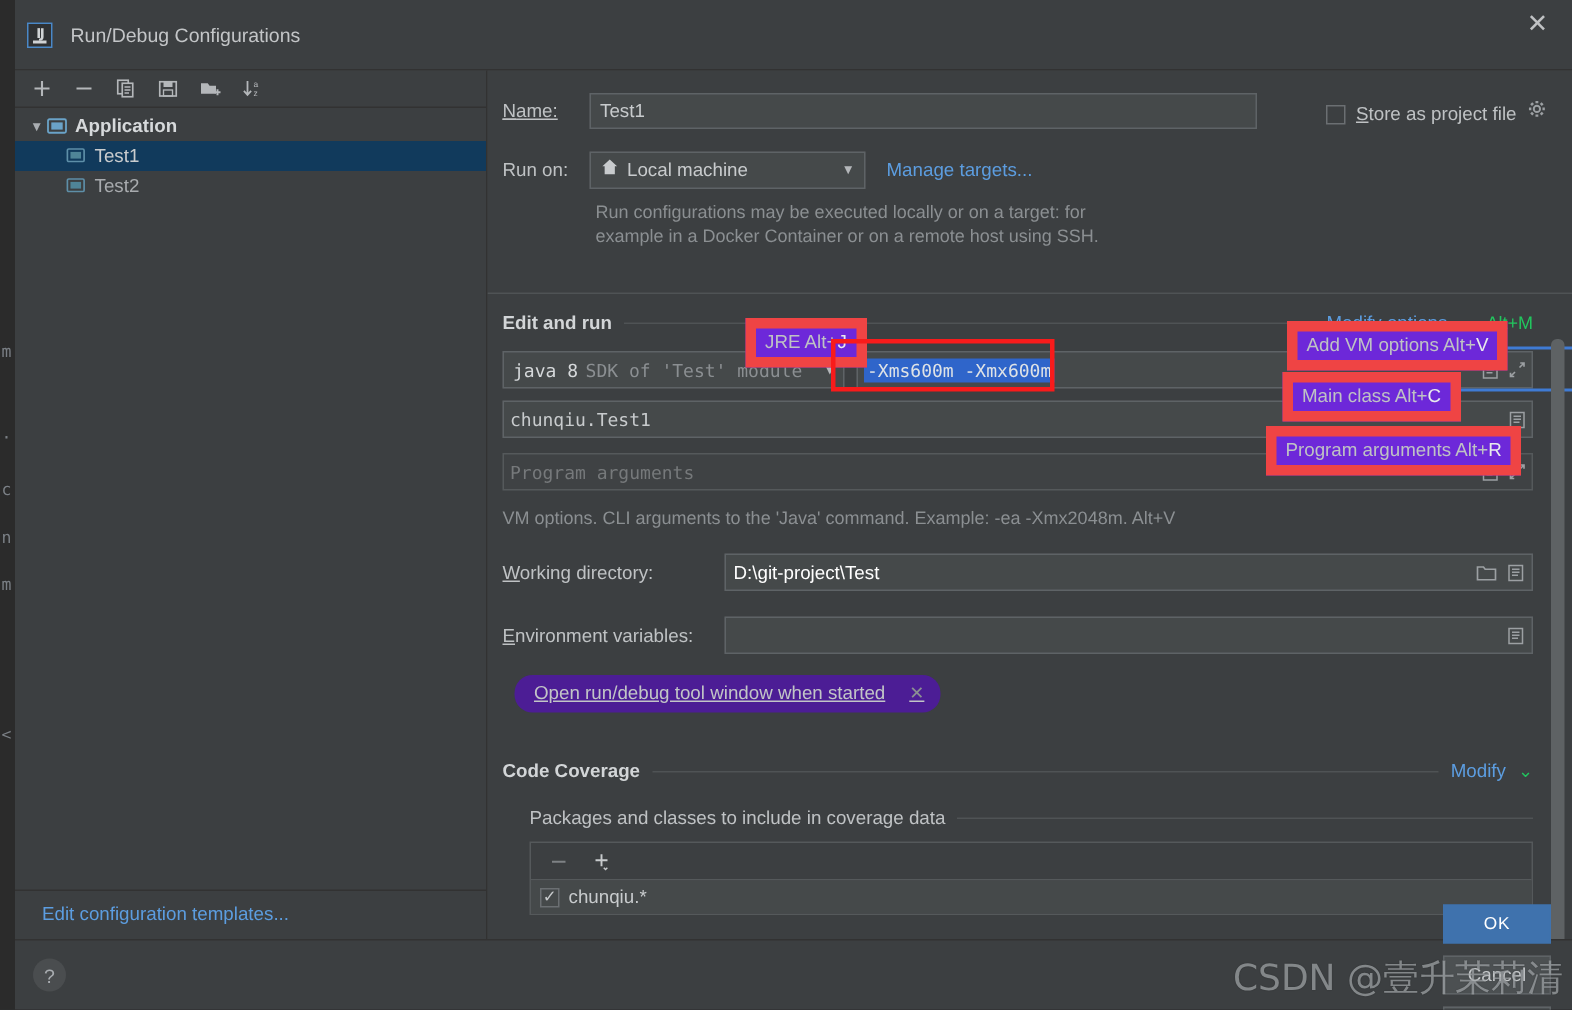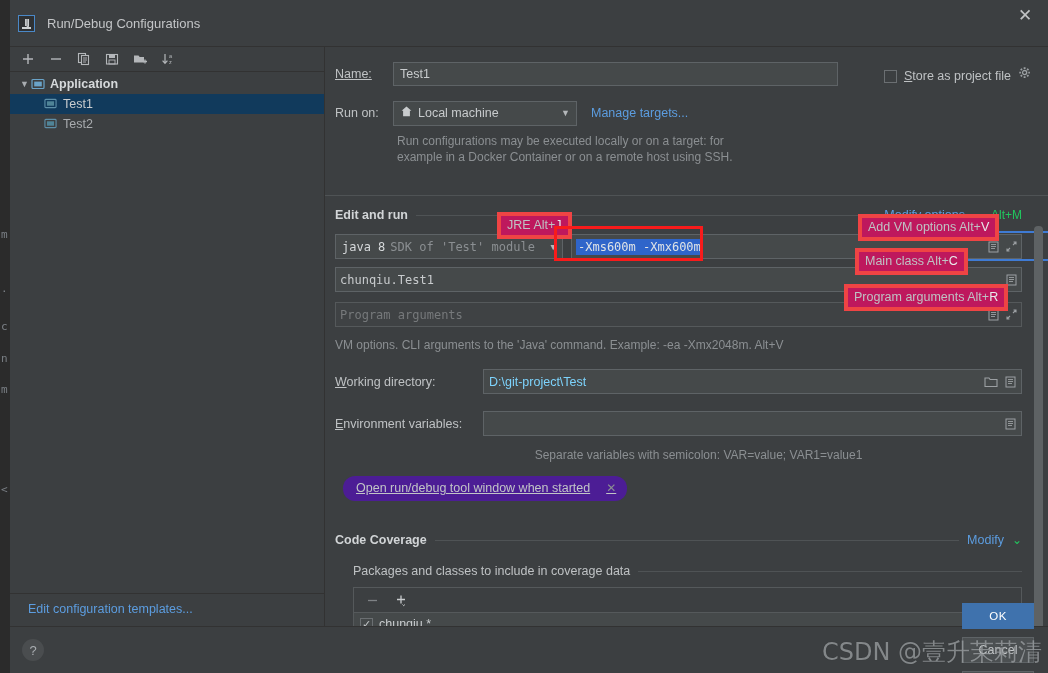--- a/index.html
+++ b/index.html
@@ -224,21 +224,21 @@
     color: #76797b;
   }
   #vm-desc { color: #8b8f92; font-size: 12px; margin-top: 11px; }
 
   .kv-row { display: flex; align-items: center; margin-top: 17px; }
   .kv-row .kv-label { width: 148px; color: #bfc2c4; font-size: 12.5px; }
   .kv-row .kv-field {
     flex: 1; height: 25px;
     background: #45494a; border: 1px solid #5e6366;
     display: flex; align-items: center; padding: 0 5px;
-    color: #7dd3fc; font-size: 12.5px;
+    color: #ffffff; font-size: 12.5px;
   }
   #env-note {
     color: #8b8f92; font-size: 12px; text-align: center;
     margin: 12px 0 0 40px;
   }
 
   #chip {
     display: inline-flex; align-items: center; gap: 16px;
     margin-top: 14px; margin-left: 8px;
     background: #4c1d95; border-radius: 12px;
@@ -282,21 +282,21 @@
   }
 
   
   .focusline {
     position: absolute; height: 2px; background: #3f7bd4;
   }
 
   
   .hintbox {
     position: absolute;
-    background: #be185d; border: 4px solid #ef4444;
+    background: #6d28d9; border: 7px solid #ef4444;
     color: #bfc2c4; font-size: 12.5px;
     padding: 2px 6px 3px 6px;
     white-space: nowrap;
     z-index: 40;
   }
   .hintbox b { color: #e8eaec; font-weight: normal; }
 
   
   #red-annotation {
     position: absolute;
@@ -577,21 +577,20 @@
                   <span class="mini-ic">
                     <svg width="11" height="12" viewBox="0 0 11 12">
                         <rect x="1" y="1" width="9" height="10" fill="none" stroke="#9ca0a3" stroke-width="1"></rect>
                         <path d="M3 3.5h5M3 5.5h5M3 7.5h4" stroke="#9ca0a3" stroke-width=".9"></path>
                       </svg>
                   </span>
                 </span>
               </div>
             </div>
 
-            <div id="env-note">Separate variables with semicolon: VAR=value; VAR1=value1</div>
 
             <div id="chip">
               <span>Open run/debug tool window when started</span>
               <span class="x">✕</span>
             </div>
 
             
             <div class="section-head" id="coverage-head">
               <span>Code Coverage</span>
               <span class="rule"></span>

